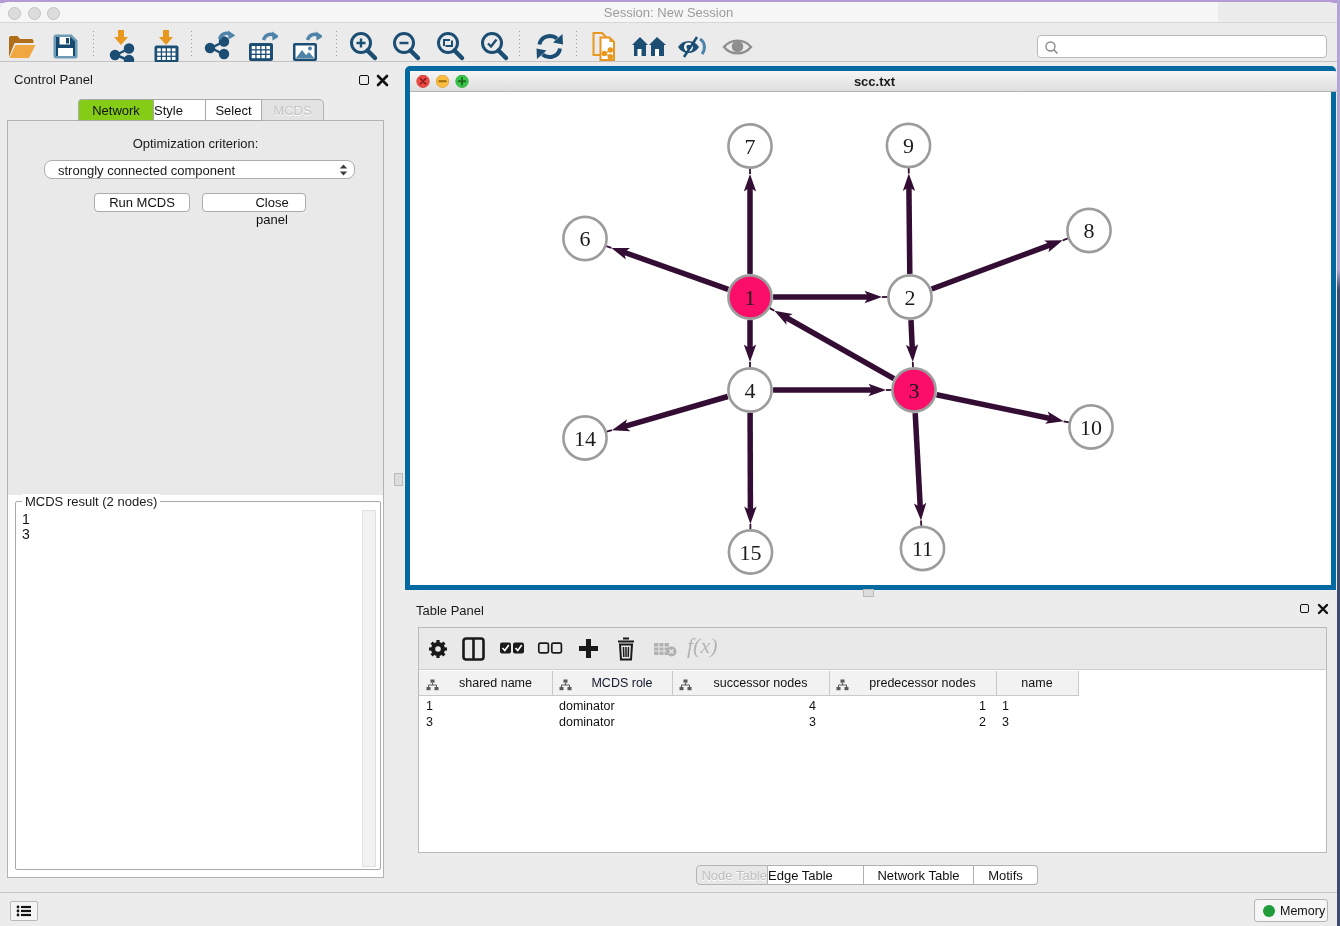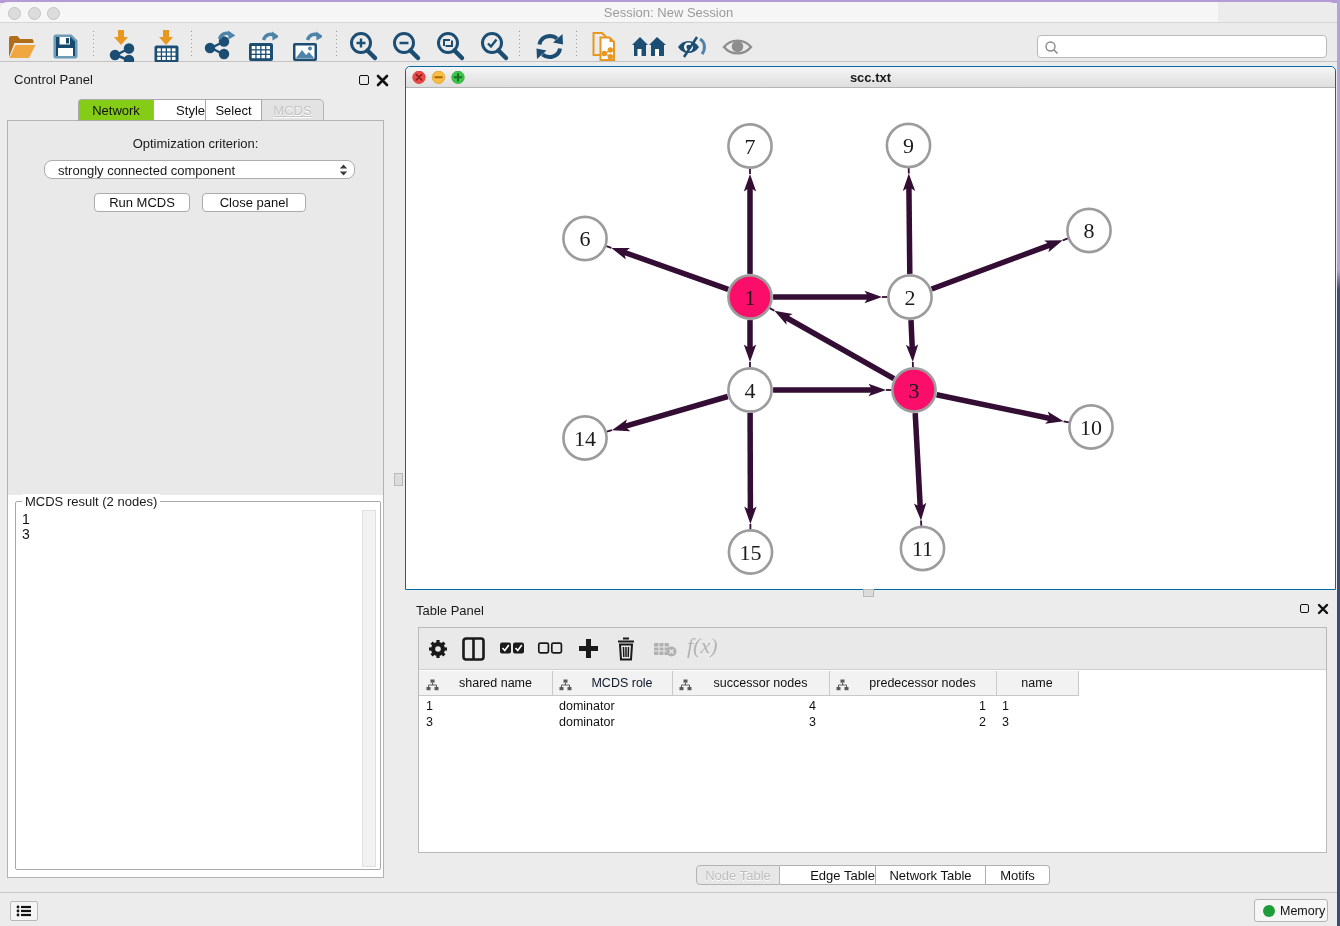--- a/index.html
+++ b/index.html
@@ -174,45 +174,45 @@
     <div class="abs" style="left:14px;top:10px;font-size:13px;color:#1a1a1a;">Control Panel</div>
     <div class="abs" style="left:359px;top:13px;width:10px;height:10px;border:1.5px solid #111;border-radius:2px;"></div>
     <svg class="abs" style="left:376px;top:12px;" width="13" height="13" viewBox="0 0 13 13">
         <path d="M2 2 L11 11 M11 2 L2 11" stroke="#111" stroke-width="2.6" stroke-linecap="round"></path>
       </svg>
 
     <div class="abs" style="left:7px;top:58px;width:377px;height:758px;border:1px solid #b3b3b3;background:#e9e9e9;"></div>
 
     <div class="abs" style="left:78px;top:37px;height:22px;display:flex;font-size:13px;">
       <div style="width:75px;background:#84cc16;border:1px solid #a9a9a9;border-right:none;border-radius:4px 0 0 0;text-align:center;line-height:21px;color:#111;">Network</div>
-      <div style="width:52px;background:#fff;border:1px solid #a9a9a9;border-right:none;text-align:right;line-height:21px;color:#111;">Style</div>
+      <div style="width:52px;background:#fff;border:1px solid #a9a9a9;border-right:none;text-align:left;line-height:21px;color:#111;">Style</div>
       <div style="width:57px;background:#fff;border:1px solid #a9a9a9;text-align:center;line-height:21px;color:#111;">Select</div>
-      <div style="width:62px;background:#e3e3e3;border:1px solid #b3b3b3;border-left:none;border-radius:0 5px 0 0;text-align:center;line-height:21px;color:#c4c4c4;text-shadow:0 1px 0 #fff;text-decoration:underline;">MCDS</div>
+      <div style="width:62px;background:#e3e3e3;border:1px solid #b3b3b3;border-left:none;border-radius:0 5px 0 0;text-align:center;line-height:21px;color:#c4c4c4;text-shadow:0 1px 0 #fff;">MCDS</div>
     </div>
 
     <div class="abs" style="left:0;top:74px;width:391px;text-align:center;font-size:13px;color:#1a1a1a;">Optimization criterion:</div>
     <div class="abs" style="left:44px;top:98px;width:311px;height:19px;background:#fff;border:1px solid #adadad;border-radius:8px;">
       <div class="abs" style="left:13px;top:1.5px;font-size:13px;color:#1a1a1a;">strongly connected component</div>
       <svg class="abs" style="right:5px;top:3px;" width="11" height="12" viewBox="0 0 11 12">
           <path d="M1.8 4.4 L5.5 0.5 L9.2 4.4 Z M1.8 7.6 L5.5 11.5 L9.2 7.6 Z" fill="#3c3c3c"></path>
         </svg>
     </div>
     <div class="abs" style="left:94px;top:130.5px;width:96px;height:19px;background:#fff;border:1px solid #ababab;border-radius:4px;text-align:center;line-height:17px;font-size:13px;color:#111;">Run MCDS</div>
-    <div class="abs" style="left:202px;top:130.5px;width:104px;height:19px;background:#fff;border:1px solid #ababab;border-radius:4px;text-align:center;line-height:17px;font-size:13px;color:#111;">Close panel</div>
+    <div class="abs" style="left:202px;top:130.5px;width:104px;height:19px;background:#fff;border:1px solid #ababab;border-radius:4px;text-align:center;line-height:17px;font-size:13px;color:#111;padding-left:36px;">Close panel</div>
 
     <div class="abs" style="left:8px;top:433px;width:375px;height:382px;background:#fff;"></div>
     <div class="abs" style="left:15px;top:439px;width:366px;height:369px;border:1px solid #a9a9a9;border-radius:2px;"></div>
     <div class="abs" style="left:22px;top:432px;background:#fff;padding:0 3px;font-size:13px;color:#1a1a1a;">MCDS result (2 nodes)</div>
     <div class="abs" style="left:22px;top:449.5px;font-size:14px;color:#111;line-height:15.8px;">1<br>3</div>
     <div class="abs" style="left:362px;top:448px;width:14px;height:357px;background:#f2f2f2;border:1px solid #e0e0e0;"></div>
   </div>
 
   <div class="abs" style="left:394px;top:471px;width:9px;height:13px;background:#dcdcdc;border:1px solid #b9b9b9;"></div>
 
-  <div class="abs" style="left:405px;top:64px;width:931px;height:524px;border:1px solid #0369a1;border-radius:5px 5px 0 0;background:#fff;">
+  <div class="abs" style="left:405px;top:64px;width:931px;height:524px;border:5px solid #0369a1;border-radius:5px 5px 0 0;background:#fff;">
     <div class="abs" style="left:0;top:0;width:929px;height:21px;background:linear-gradient(#f5f5f5,#dedede);border-bottom:1px solid #b5b5b5;border-radius:5px 5px 0 0;">
       <svg class="abs" style="left:6px;top:3.5px;" width="62" height="13" viewBox="0 0 62 13">
         <circle cx="7" cy="6.3" r="6.2" fill="#ef4a46" stroke="#d03b36" stroke-width="0.8"></circle>
         <path d="M4.4 3.7 L9.6 8.9 M9.6 3.7 L4.4 8.9" stroke="#8c1f1d" stroke-width="1.7" stroke-linecap="round"></path>
         <circle cx="26.5" cy="6.3" r="6.2" fill="#fdbd3f" stroke="#e0a02f" stroke-width="0.8"></circle>
         <path d="M23.2 6.3 L29.8 6.3" stroke="#9a6b11" stroke-width="2" stroke-linecap="round"></path>
         <circle cx="46" cy="6.3" r="6.2" fill="#39c649" stroke="#2aa636" stroke-width="0.8"></circle>
         <path d="M46 3 L46 9.6 M42.7 6.3 L49.3 6.3" stroke="#1d6e23" stroke-width="2" stroke-linecap="round"></path>
       </svg>
       <div class="abs" style="left:0;top:2.5px;width:929px;text-align:center;font-size:13px;font-weight:600;color:#1a1a1a;">scc.txt</div>
@@ -403,22 +403,22 @@
       <div class="abs" style="left:410px;top:71px;width:157px;text-align:right;font-size:12.5px;color:#111;">1</div>
       <div class="abs" style="left:583px;top:71px;font-size:12.5px;color:#111;">1</div>
       <div class="abs" style="left:7px;top:87px;font-size:12.5px;color:#111;">3</div>
       <div class="abs" style="left:140px;top:87px;font-size:12.5px;color:#111;">dominator</div>
       <div class="abs" style="left:253px;top:87px;width:144px;text-align:right;font-size:12.5px;color:#111;">3</div>
       <div class="abs" style="left:410px;top:87px;width:157px;text-align:right;font-size:12.5px;color:#111;">2</div>
       <div class="abs" style="left:583px;top:87px;font-size:12.5px;color:#111;">3</div>
     </div>
 
     <div class="abs" style="left:291px;top:268px;height:20px;display:flex;font-size:13px;">
-      <div style="width:84px;background:#e7e7e7;border:1px solid #b3b3b3;border-radius:4px 0 0 4px;text-align:center;line-height:19px;color:#bdbdbd;text-shadow:0 1px 0 #fff;">Node Table</div>
-      <div style="width:96px;background:#fff;border:1px solid #b0b0b0;border-left:none;text-align:right;line-height:19px;color:#111;">Edge Table</div>
+      <div style="width:72px;background:#e7e7e7;border:1px solid #b3b3b3;border-radius:4px 0 0 4px;text-align:right;line-height:19px;color:#bdbdbd;text-shadow:0 1px 0 #fff;">Node Table</div>
+      <div style="width:96px;background:#fff;border:1px solid #b0b0b0;border-left:none;text-align:left;line-height:19px;color:#111;">Edge Table</div>
       <div style="width:110px;background:#fff;border:1px solid #b0b0b0;border-left:none;text-align:center;line-height:19px;color:#111;">Network Table</div>
       <div style="width:64px;background:#fff;border:1px solid #b0b0b0;border-left:none;border-radius:0 4px 4px 0;text-align:center;line-height:19px;color:#111;">Motifs</div>
     </div>
   </div>
 
   <div class="abs" style="left:0;top:890px;width:1337px;height:34px;background:#ececec;border-top:1px solid #c9c9c9;">
     <div class="abs" style="left:10px;top:8px;width:28px;height:20px;background:#f5f5f5;border:1px solid #b9b9b9;border-radius:2px;">
       <svg width="26" height="18" viewBox="0 0 26 18">
           <g fill="#111">
             <circle cx="7" cy="5" r="1.4"></circle>

